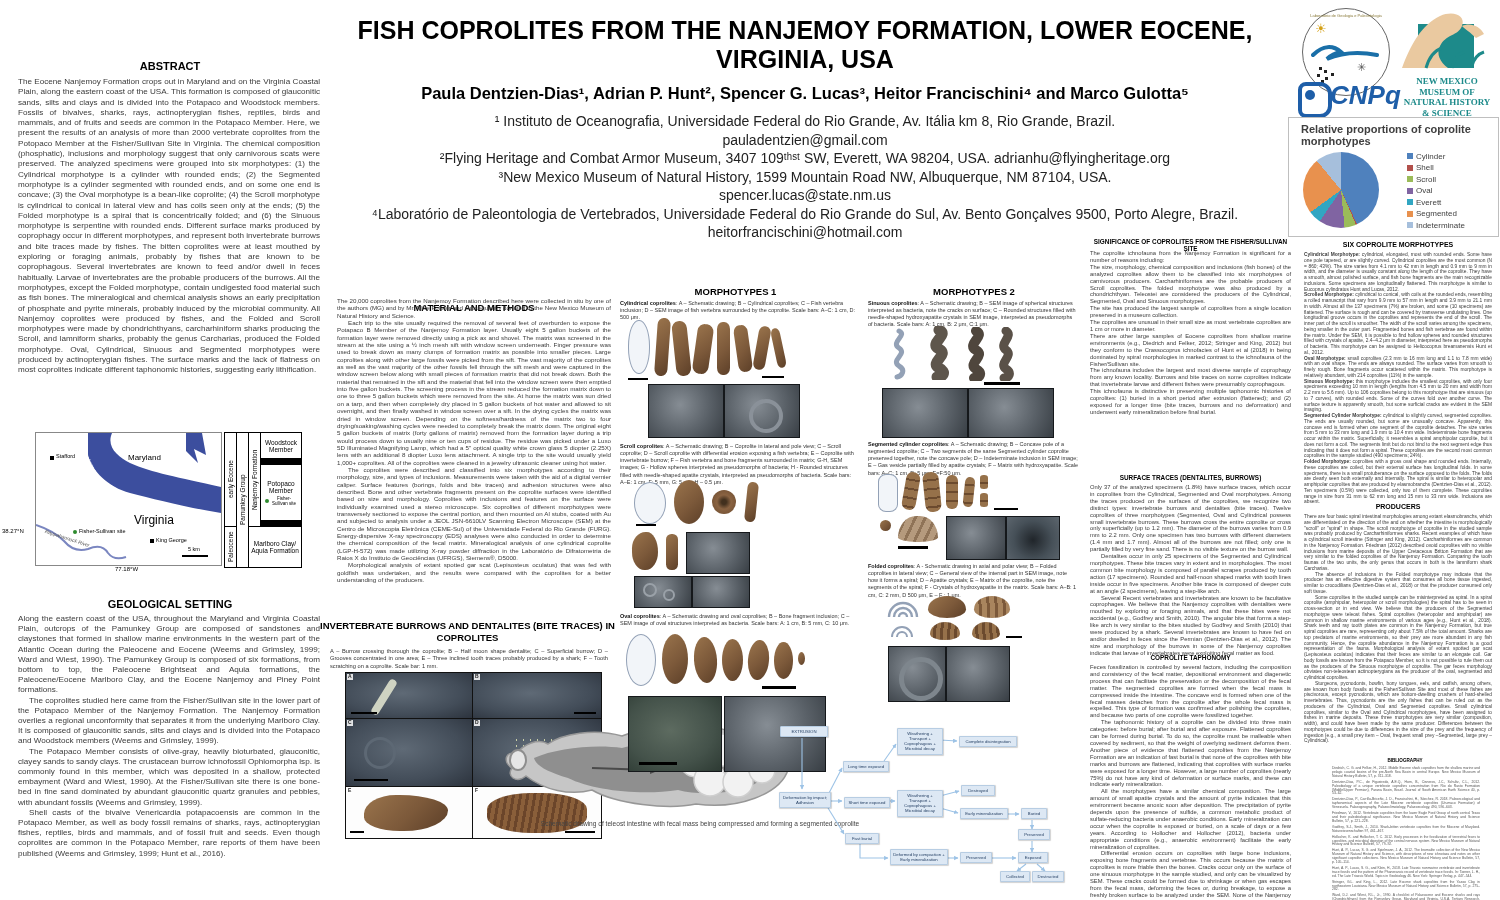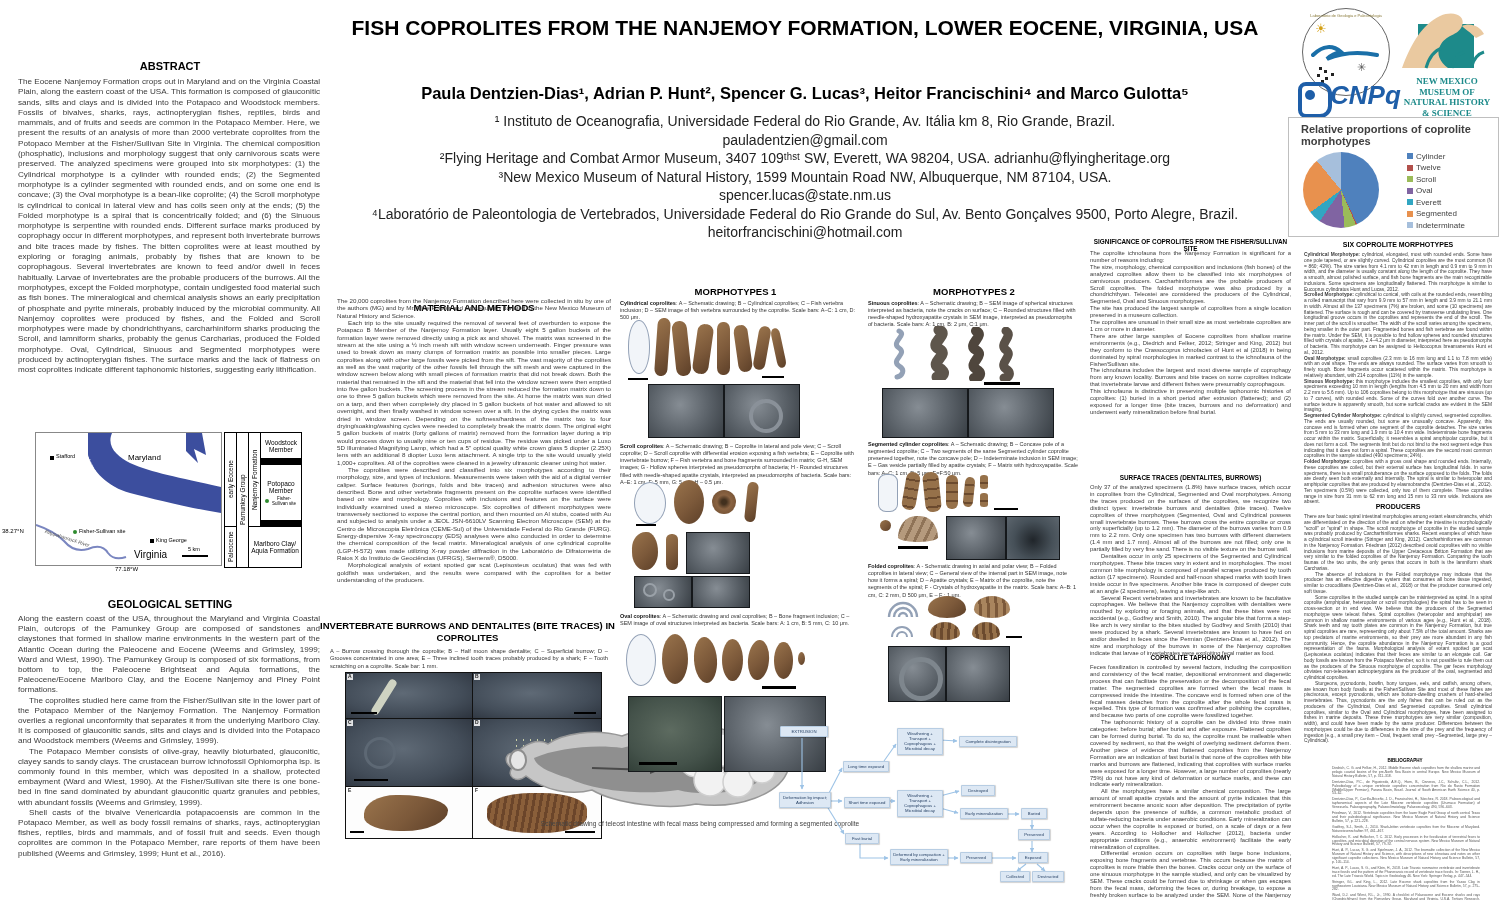--- a/index.html
+++ b/index.html
@@ -39,21 +39,21 @@
        justify-content:center;font-size:6px;color:#000;}
   .strat-cell{position:absolute;border:1px solid #000;background:#fff;box-sizing:border-box;
        display:flex;align-items:center;justify-content:center;text-align:center;font-size:6.5px;color:#000;}
   .bib-entry{margin:0 0 2px 0;text-align:justify;}
 </style>
 </head>
 <body>
 
 <div id="poster">
 
-  <div class="abs sec-h" style="left:330px;top:16px;width:950px;font-size:21px;">FISH COPROLITES FROM THE NANJEMOY FORMATION, LOWER EOCENE, VIRGINIA, USA</div>
+  <div class="abs sec-h" style="left:330px;top:16px;width:950px;font-size:25px;">FISH COPROLITES FROM THE NANJEMOY FORMATION, LOWER EOCENE, VIRGINIA, USA</div>
   <div class="abs sec-h" style="left:340px;top:84px;width:930px;font-size:16.5px;">Paula Dentzien-Dias¹, Adrian P. Hunt², Spencer G. Lucas³, Heitor Francischini⁴ and Marco Gulotta⁵</div>
   <div class="abs" style="left:345px;top:112px;width:920px;font-size:14px;line-height:18.5px;text-align:center;color:#222;">
       <div class="aff-line">¹ Instituto de Oceanografia, Universidade Federal do Rio Grande, Av. Itália km 8, Rio Grande, Brazil.</div>
       <div class="aff-line">pauladentzien@gmail.com</div>
       <div class="aff-line">²Flying Heritage and Combat Armor Museum, 3407 109ᵗʰˢᵗ SW, Everett, WA 98204, USA. adrianhu@flyingheritage.org</div>
       <div class="aff-line">³New Mexico Museum of Natural History, 1599 Mountain Road NW, Albuquerque, NM 87104, USA.</div>
       <div class="aff-line">spencer.lucas@state.nm.us</div>
       <div class="aff-line">⁴Laboratório de Paleontologia de Vertebrados, Universidade Federal do Rio Grande do Sul, Av. Bento Gonçalves 9500, Porto Alegre, Brazil. heitorfrancischini@hotmail.com</div>
     </div>
 
@@ -91,21 +91,21 @@
   <div class="abs" style="left:1288px;top:117px;width:209px;height:118px;border:1px solid #bfbfbf;background:#fff;">
     <div style="margin:5px 12px 0;font-size:11px;font-weight:bold;color:#3f3f3f;line-height:12px;">Relative proportions of coprolite morphotypes</div>
     <div class="abs" style="left: 14px; top: 34px; width: 76px; height: 76px; border-radius: 50%; background: conic-gradient(rgb(79, 129, 189) 0%, rgb(79, 129, 189) 43%, rgb(178, 80, 75) 43%, rgb(178, 80, 75) 43.5%, rgb(155, 187, 89) 43.5%, rgb(155, 187, 89) 48.5%, rgb(128, 100, 162) 48.5%, rgb(128, 100, 162) 59.5%, rgb(49, 166, 194) 59.5%, rgb(49, 166, 194) 65%, rgb(232, 145, 78) 65%, rgb(232, 145, 78) 89%, rgb(166, 191, 220) 89%, rgb(166, 191, 220) 100%);"></div>
     <div class="abs" style="left:118px;top:31px;">
         <div class="lg-row">
           <span class="lg-sw" style="background: rgb(79, 129, 189);"></span>
           <span>Cylinder</span>
         </div>
         <div class="lg-row">
           <span class="lg-sw" style="background: rgb(178, 80, 75);"></span>
-          <span>Twelve</span>
+          <span>Shell</span>
         </div>
         <div class="lg-row">
           <span class="lg-sw" style="background: rgb(155, 187, 89);"></span>
           <span>Scroll</span>
         </div>
         <div class="lg-row">
           <span class="lg-sw" style="background: rgb(128, 100, 162);"></span>
           <span>Oval</span>
         </div>
         <div class="lg-row">
@@ -126,21 +126,21 @@
   <div class="abs sec-h" style="left:15px;top:60px;width:310px;font-size:11px;">ABSTRACT</div>
   <div class="abs jtext" style="left:18px;top:77px;width:302px;font-size:8.1px;line-height:10.3px;">The Eocene Nanjemoy Formation crops out in Maryland and on the Virginia Coastal Plain, along the eastern coast of the USA. This formation is composed of glauconitic sands, silts and clays and is divided into the Potapaco and Woodstock members. Fossils of bivalves, sharks, rays, actinopterygian fishes, reptiles, birds and mammals, and of fruits and seeds are common in the Potapaco Member. Here, we present the results of an analysis of more than 2000 vertebrate coprolites from the Potopaco Member at the Fisher/Sullivan Site in Virginia. The chemical composition (phosphatic), inclusions and morphology suggest that only carnivorous scats were preserved. The analyzed specimens were grouped into six morphotypes: (1) the Cylindrical morphotype is a cylinder with rounded ends; (2) the Segmented morphotype is a cylinder segmented with rounded ends, and on some one end is concave; (3) the Oval morphotype is a bean-like coprolite; (4) the Scroll morphotype is cylindrical to conical in lateral view and has coils seen only at the ends; (5) the Folded morphotype is a spiral that is concentrically folded; and (6) the Sinuous morphotype is serpentine with rounded ends. Different surface marks produced by coprophagy occur in different morphotypes, and represent both invertebrate burrows and bite traces made by fishes. The bitten coprolites were at least mouthed by exploring or foraging animals, probably by fishes that are known to be coprophagous. Several invertebrates are known to feed and/or dwell in feces habitually. Larvae of invertebrates are the probable producers of the burrows. All the morphotypes, except the Folded morphotype, contain undigested food material such as fish bones.  The mineralogical and chemical analysis shows an early precipitation of phosphate and pyrite minerals, probably induced by the microbial community. All Nanjemoy coprolites were produced by fishes, and the Folded and Scroll morphotypes were made by chondrichthyans, carcharhiniform sharks producing the Scroll, and lamniform sharks, probably the genus Carcharias, produced the Folded morphotype. Oval, Cylindrical, Sinuous and Segmented morphotypes were produced by actinopterygian fishes. The surface marks and the lack of flatness on most coprolites indicate different taphonomic histories, suggesting early lithification.</div>
 
   <div class="abs" style="left:35px;top:432px;width:185px;height:132px;border:1px solid #888;background:#fff;overflow:hidden;">
     <svg width="185" height="132" viewBox="0 0 185 132">
       <path d="M52,0 L76,0 C70,14 82,24 94,30 C116,40 142,44 185,54 L185,80 C148,74 118,66 94,60 C72,54 56,38 52,22 Z" fill="#3c4e9e"></path>
       <path d="M150,0 L166,0 L170,22 L158,16 L162,30 L150,18 Z" fill="#3c4e9e"></path>
       <path d="M0,92 Q18,98 28,108 Q38,120 52,116 Q66,110 72,120 Q78,128 90,124" fill="none" stroke="#7a86c0" stroke-width="2"></path>
     </svg>
     <span class="abs" style="left:92px;top:20px;font-size:8px;color:#000;">Maryland</span>
-    <span class="abs" style="left:98px;top:80px;font-size:10px;color:#000;margin-top:36px;">Virginia</span>
+    <span class="abs" style="left:98px;top:80px;font-size:12px;color:#000;">Virginia</span>
     <span class="abs" style="left:52px;top:18px;font-size:6.5px;color:#fff;transform:rotate(62deg);transform-origin:left top;white-space:nowrap;">Potomac River</span>
     <span class="abs" style="left:8px;top:102px;font-size:5px;font-style:italic;color:#555;transform:rotate(18deg);white-space:nowrap;">Rappahannock River</span>
     <span class="abs" style="left:14px;top:23px;width:4px;height:4px;background:#000;"></span>
     <span class="abs" style="left:20px;top:20px;font-size:5.5px;color:#000;">Stafford</span>
     <span class="abs" style="left:37px;top:97px;width:4px;height:4px;border-radius:50%;background:#2e8b2e;"></span>
     <span class="abs" style="left:43px;top:95px;font-size:5.5px;color:#000;white-space:nowrap;">Fisher-Sullivan site</span>
     <span class="abs" style="left:114px;top:106px;width:4px;height:4px;background:#000;"></span>
     <span class="abs" style="left:120px;top:104px;font-size:5.5px;color:#000;white-space:nowrap;">King George</span>
     <span class="abs" style="left:146px;top:122px;width:26px;height:2px;background:#000;"></span>
     <span class="abs" style="left:152px;top:113px;font-size:5.5px;color:#000;">5 km</span>

